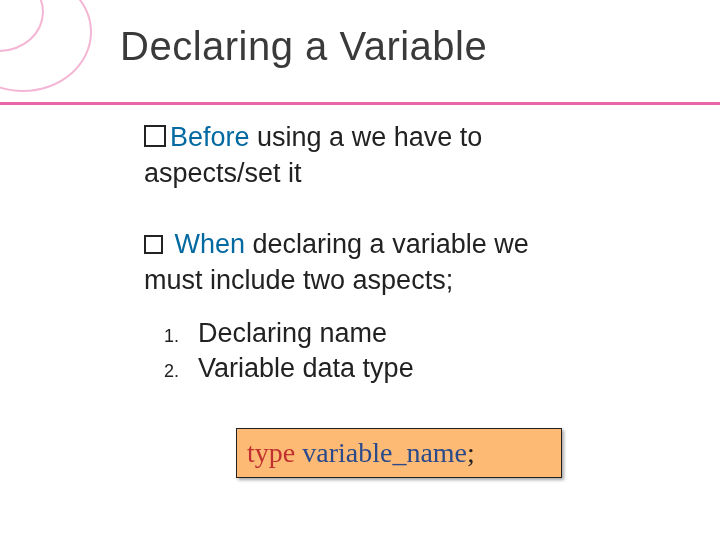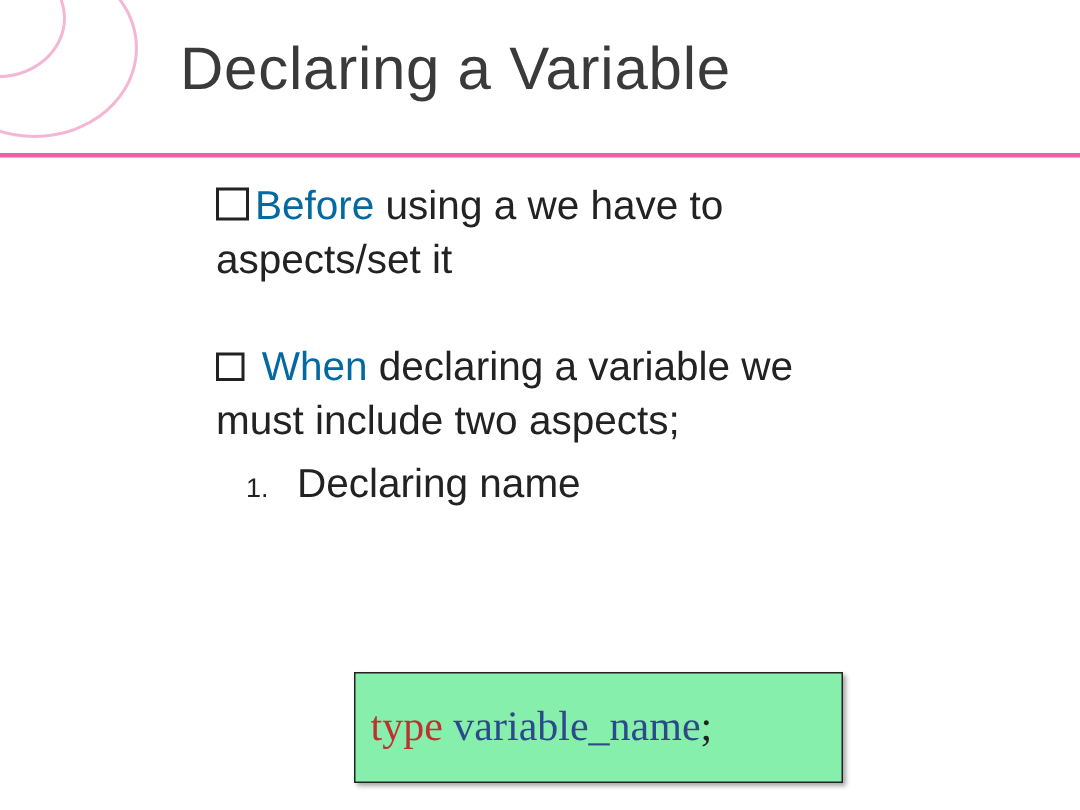--- a/index.html
+++ b/index.html
@@ -6,24 +6,24 @@
   .slide{position:relative;width:608px;height:540px;background:#fff}
   .deco-oval-big{position:absolute;left:-46px;top:-28px;width:134px;height:116px;border:2px solid #f4b6d4;border-radius:50%;background:transparent}
   .deco-oval-small{position:absolute;left:-46px;top:-28px;width:86px;height:76px;border:2px solid #f4b6d4;border-radius:50%;background:transparent}
   .rule{position:absolute;left:0;top:102px;width:720px;height:3px;background:#e765a8}
   .title{position:absolute;left:120px;top:24px;font-size:40px;font-weight:400;color:#3a3a3a;letter-spacing:0.5px}
   .body{position:absolute;left:144px;top:120px;right:40px;font-size:27px;color:#222;line-height:1.32}
   .cb{display:inline-block;width:18px;height:18px;border:2px solid #222;margin-right:4px;position:relative;top:1px}
   .cb-sm{display:inline-block;width:15px;height:15px;border:2px solid #222;margin-right:4px;position:relative;top:1px}
   .pink{color:#0369a1}
   .p1{margin-bottom:36px}
-  .p2{margin-bottom:6px}
+  .p2{margin-bottom:17px}
   .numlabel{font-size:18px;display:inline-block;width:34px}
   .li{padding-left:20px}
-  .codebox{position:absolute;left:236px;top:448px;width:304px;height:40px;background:#86efac;border:1px solid #222;box-shadow:2px 2px 3px rgba(0,0,0,.35);font-family:'Times New Roman',Times,serif;font-size:28px;line-height:40px;padding:16px 10px;white-space:nowrap}
+  .codebox{position:absolute;left:236px;top:428px;width:304px;height:40px;background:#fdba74;border:1px solid #222;box-shadow:2px 2px 3px rgba(0,0,0,.35);font-family:'Times New Roman',Times,serif;font-size:28px;line-height:40px;padding:4px 10px;white-space:nowrap}
   .code-type{color:#c03030}
   .code-var{color:#2b4a8b}
   .code-semi{color:#222}
 </style>
 </head>
 <body>
 
 <div class="slide">
 
   <div class="deco-oval-big"></div>
@@ -37,19 +37,22 @@
       <span class="cb"></span><span class="pink">Before</span><span> using a we have to aspects/set it</span>
     </div>
 
     <div class="p2">
       <span class="cb-sm"></span><span class="pink"> When</span><span> declaring a variable we must include two aspects;</span>
     </div>
 
     <div class="li">
       <span class="numlabel">1.</span><span>Declaring name</span>
     </div>
+    <div class="li">
+      <span class="numlabel">2.</span><span>Variable data type</span>
+    </div>
   </div>
 
   <div class="codebox">
     <span class="code-type">type</span><span> </span><span class="code-var">variable_name</span><span class="code-semi">;</span>
   </div>
 
 </div>
 
 </body></html>

